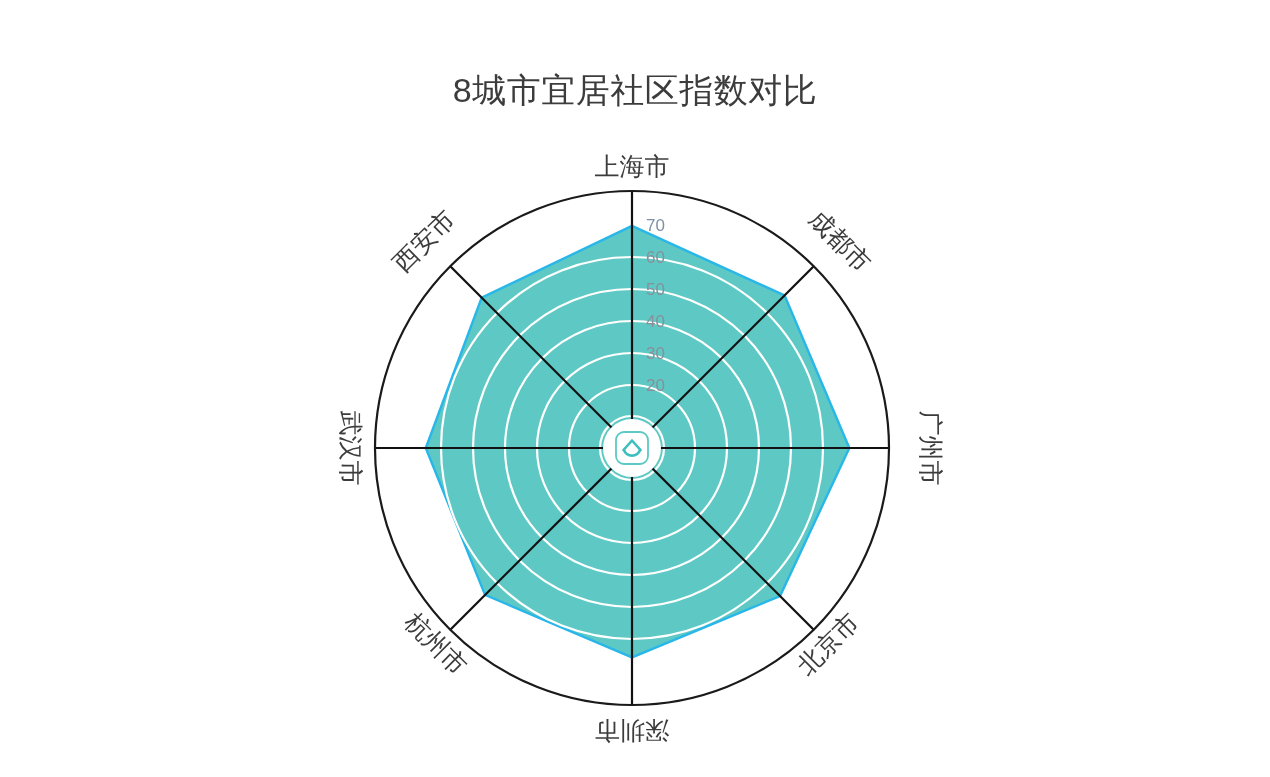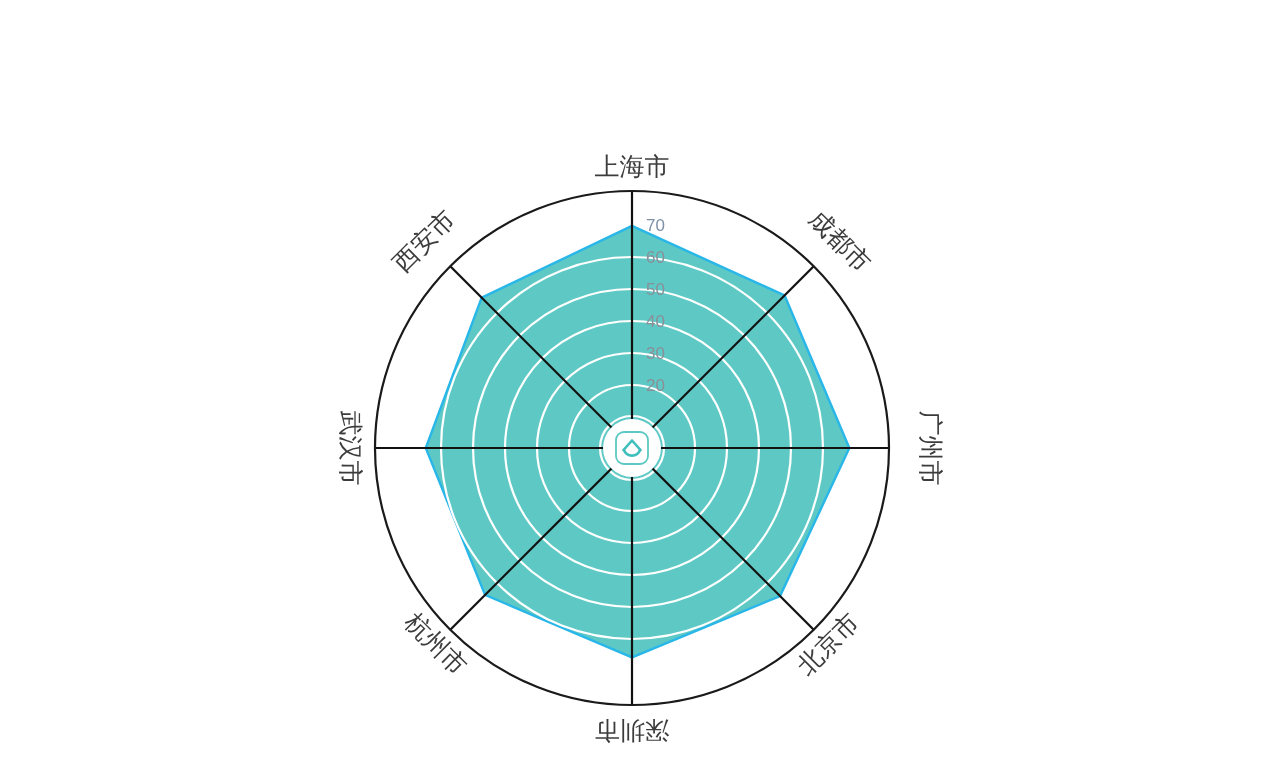--- a/index.html
+++ b/index.html
@@ -38,20 +38,21 @@
     font-size:17px;
     font-family:"Liberation Sans","DejaVu Sans",sans-serif;
   }
   .radial-tick.top-tick{ fill:#7d90a8; }
 </style>
 </head>
 <body>
 
 <div id="chart-root">
 
+  <div class="chart-title">8城市宜居社区指数对比</div>
 
   <svg width="1270" height="777">
     <defs></defs>
 
     <g>
       <circle cx="632" cy="448" r="32" fill="none" stroke="#ffffff" stroke-width="2.2"></circle>
       <circle cx="632" cy="448" r="63" fill="none" stroke="#ffffff" stroke-width="2.2"></circle>
       <circle cx="632" cy="448" r="95" fill="none" stroke="#ffffff" stroke-width="2.2"></circle>
       <circle cx="632" cy="448" r="127" fill="none" stroke="#ffffff" stroke-width="2.2"></circle>
       <circle cx="632" cy="448" r="159" fill="none" stroke="#ffffff" stroke-width="2.2"></circle>

